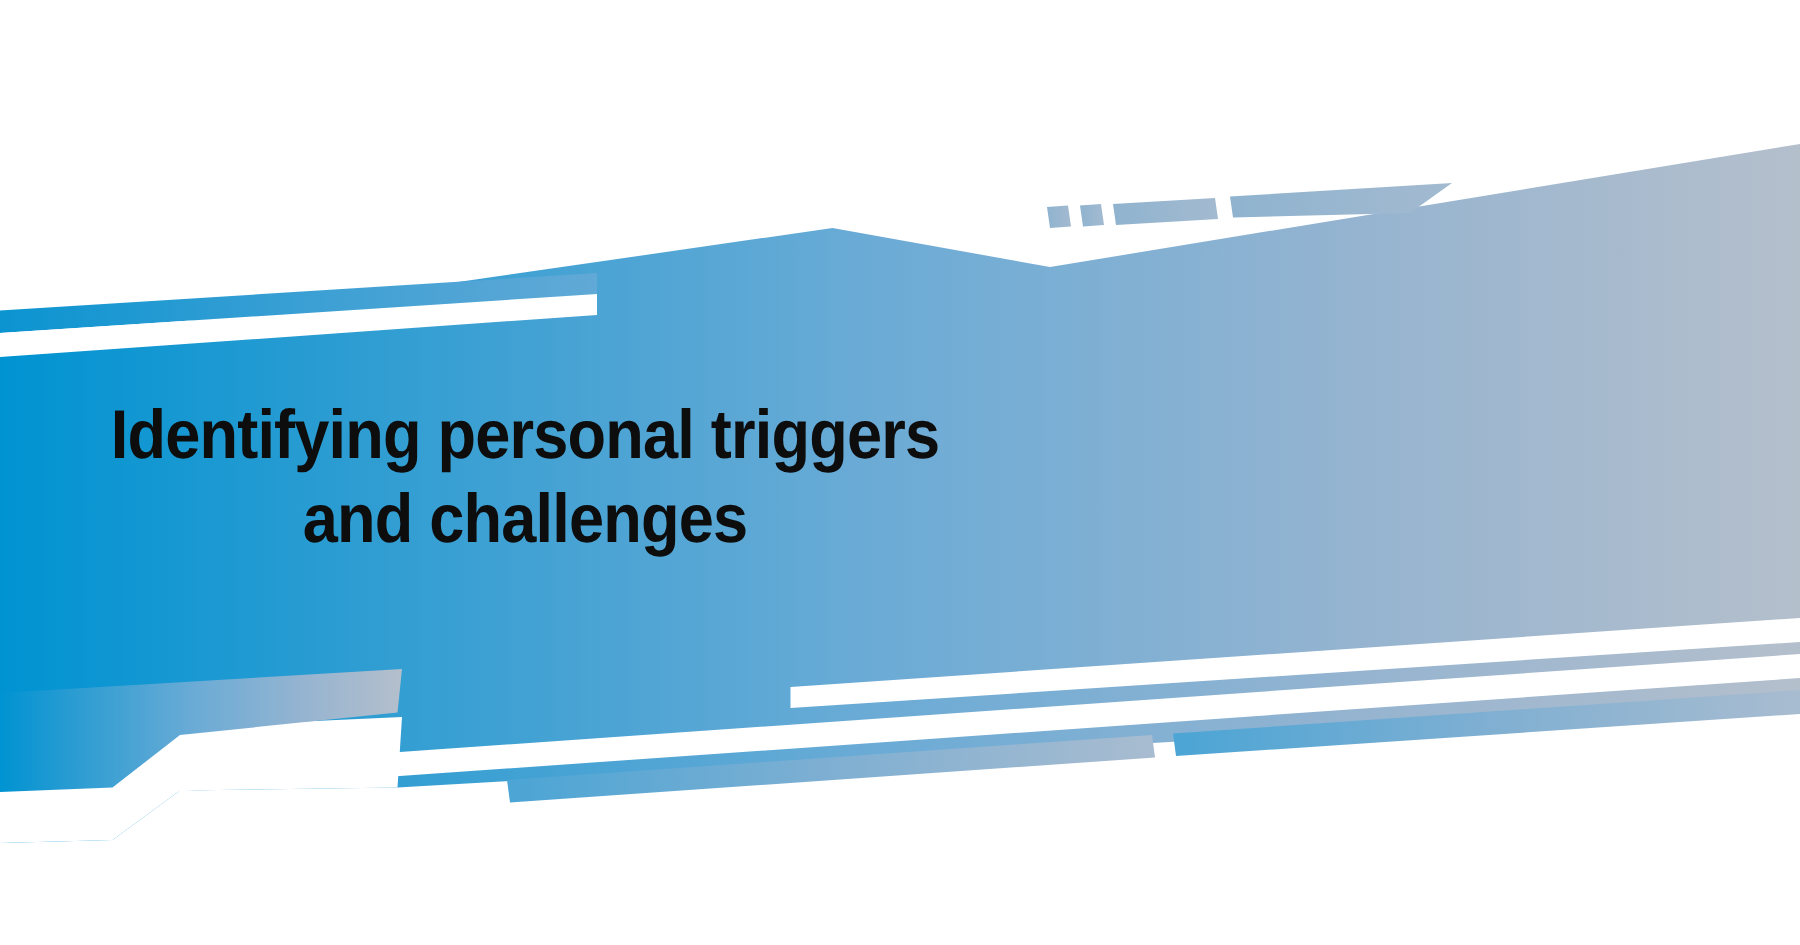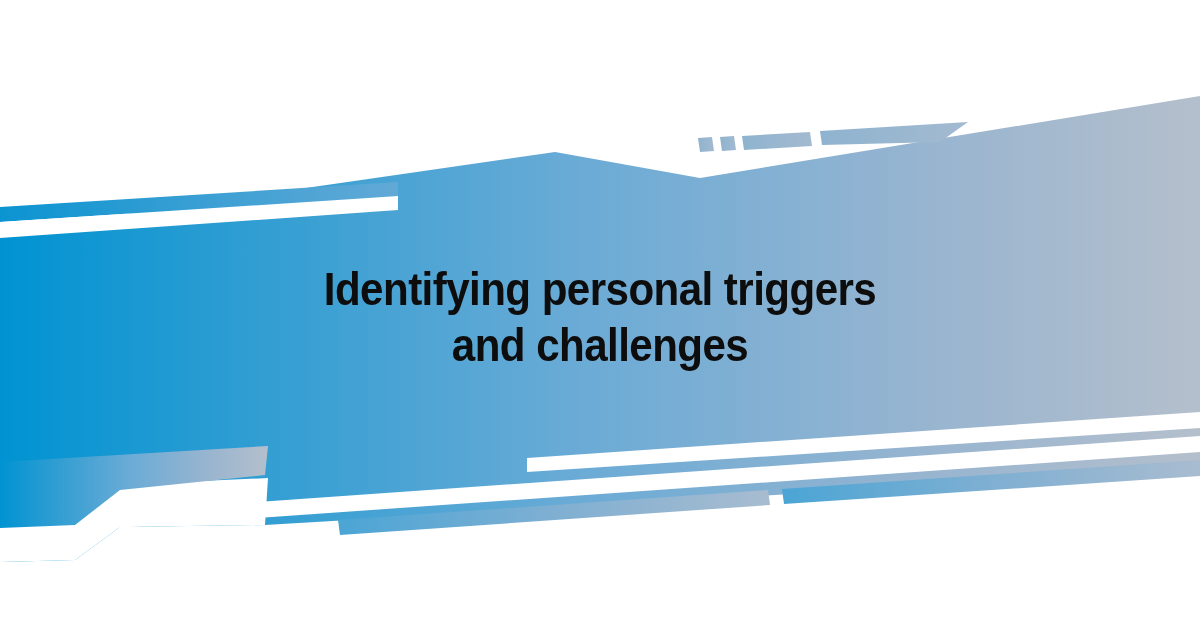--- a/index.html
+++ b/index.html
@@ -27,21 +27,20 @@
     display: block;
   }
   #title-layer {
     position: absolute;
     top: 0;
     left: 0;
     width: 1200px;
     height: 604px;
     display: flex;
     align-items: flex-start;
-    justify-content: center;
     pointer-events: none;
   }
   #banner-title {
     margin: 0;
     padding: 0;
     margin-top: 262px;
     width: 700px;
     text-align: center;
     font-family: "Liberation Sans", "DejaVu Sans", sans-serif;
     font-size: 46px;

